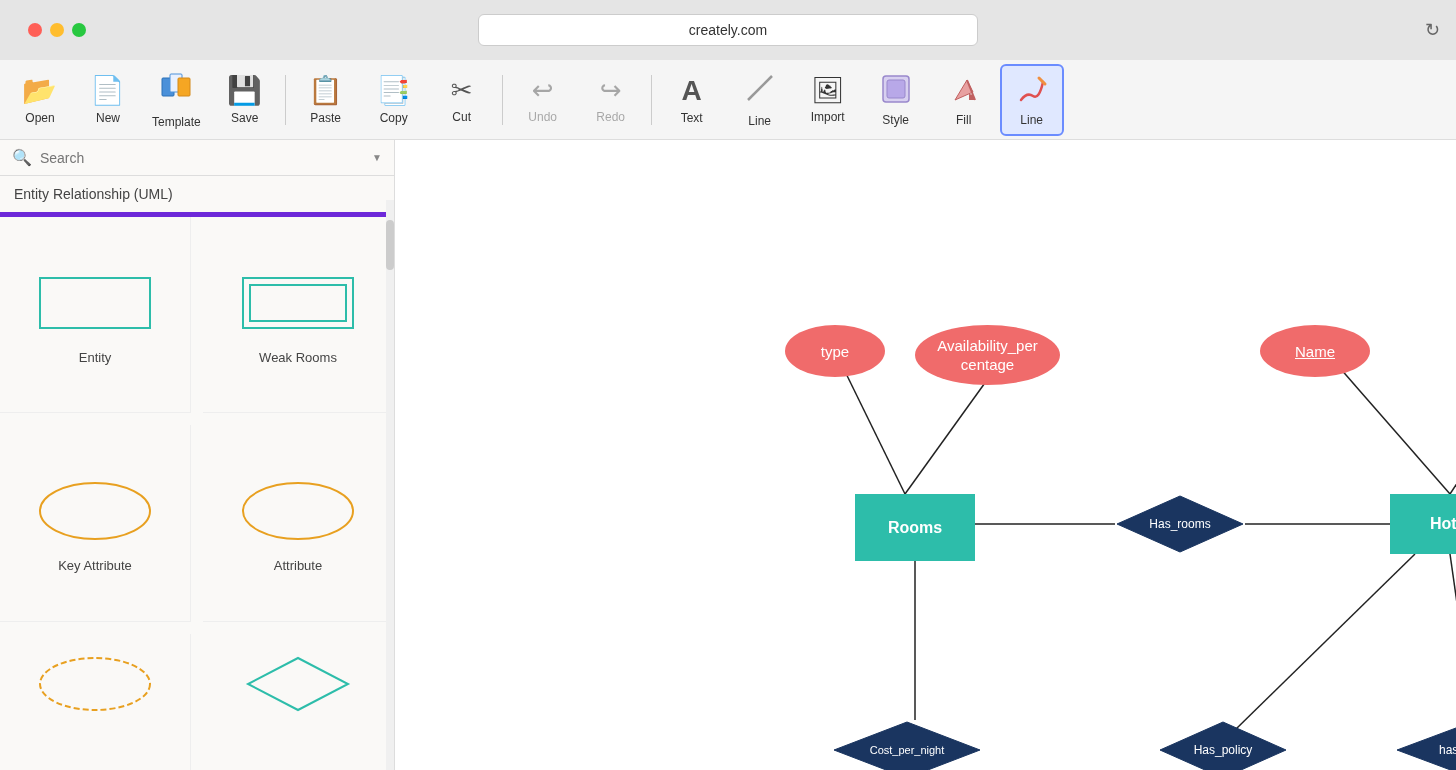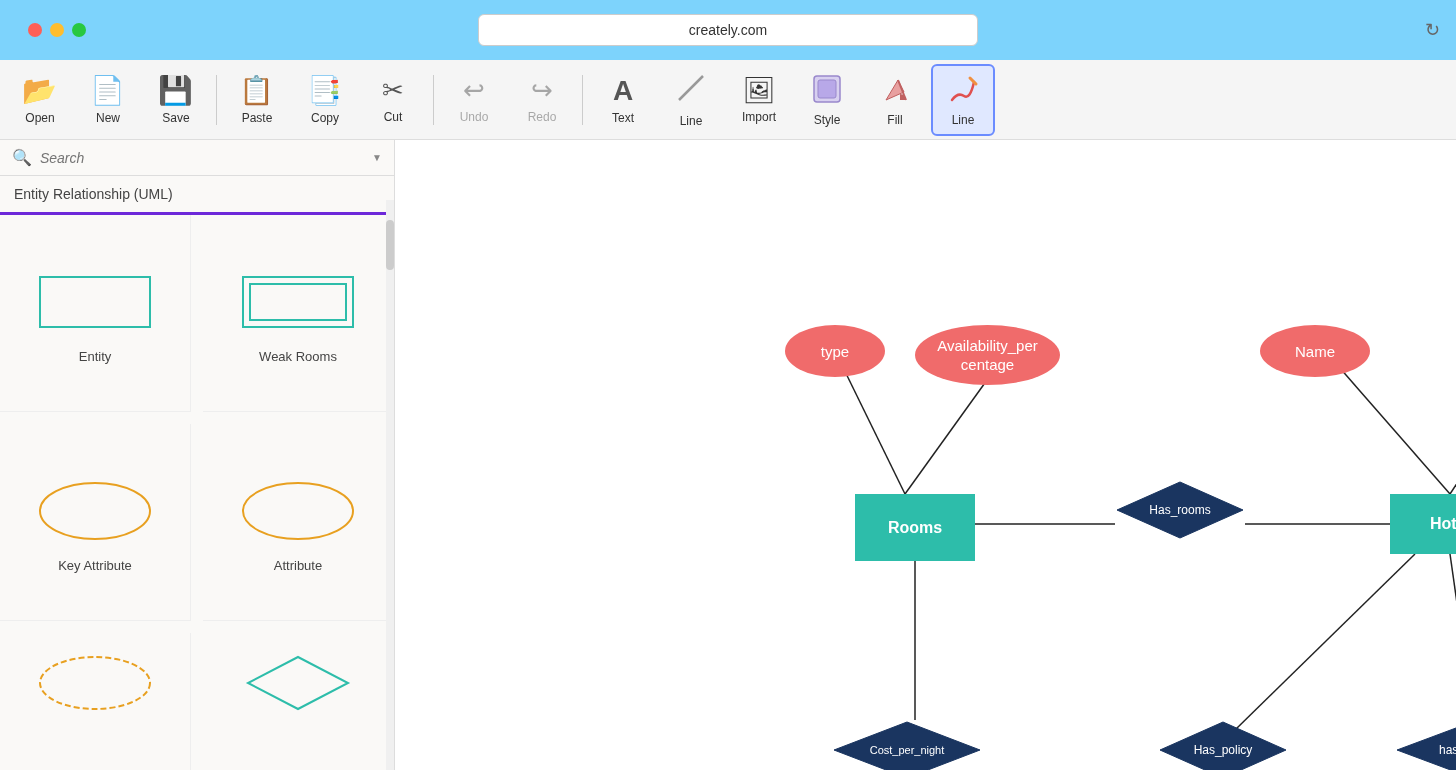--- a/index.html
+++ b/index.html
@@ -1,21 +1,21 @@
 <!DOCTYPE html>
 <html><head>
   <meta charset="utf-8">
   <style>
     * { box-sizing: border-box; margin: 0; padding: 0; }
     body { font-family: -apple-system, BlinkMacSystemFont, 'Segoe UI', sans-serif; background: #fff; overflow: hidden; width: 1456px; height: 770px; }
 
     
     .titlebar {
       height: 60px;
-      background: #7dd3fc;
+      background: #e5e5e5;
       display: flex;
       align-items: center;
       padding: 0 28px;
       position: relative;
     }
     .traffic-lights { display: flex; gap: 8px; }
     .traffic-light { width: 14px; height: 14px; border-radius: 50%; }
     .tl-red { background: #ff5f57; }
     .tl-yellow { background: #ffbd2e; }
     .tl-green { background: #28c840; }
@@ -94,28 +94,27 @@
       border-bottom: 1px solid #ddd;
       gap: 8px;
     }
     .search-bar input {
       border: none;
       background: transparent;
       font-size: 14px;
       outline: none;
       flex: 1;
       color: #be185d;
-      font-style: italic;
     }
     .search-icon { color: #888; font-size: 16px; }
     .sidebar-title {
       padding: 10px 14px;
       font-size: 14px;
       color: #444;
-      border-bottom: 3px solid #6d28d9;
+      border-bottom: 5px solid #6d28d9;
     }
     .shapes-grid {
       display: grid;
       grid-template-columns: 1fr 1fr;
       gap: 12px;
       overflow-y: auto;
       flex: 1;
     }
     .shape-item {
       display: flex;
@@ -213,20 +212,30 @@
   <div class="toolbar-item">
     <span class="icon">📂</span>
     <span>Open</span>
   </div>
 
   <div class="toolbar-item">
     <span class="icon">📄</span>
     <span>New</span>
   </div>
 
+  <div class="toolbar-item">
+    <span class="icon" style="font-size:26px;">
+      <svg width="34" height="34" viewBox="0 0 34 34" fill="none" xmlns="http://www.w3.org/2000/svg">
+        <rect x="3" y="8" width="12" height="18" rx="1" fill="#4A90D9" stroke="#2a70b8" stroke-width="1"></rect>
+        <rect x="11" y="4" width="12" height="18" rx="1" fill="#E8F0FE" stroke="#4A90D9" stroke-width="1"></rect>
+        <rect x="19" y="8" width="12" height="18" rx="1" fill="#F5A623" stroke="#d4891a" stroke-width="1"></rect>
+      </svg>
+    </span>
+    <span>Template</span>
+  </div>
 
   <div class="toolbar-item">
     <span class="icon">💾</span>
     <span>Save</span>
   </div>
 
   <div class="toolbar-separator"></div>
 
   <div class="toolbar-item">
     <span class="icon">📋</span>
@@ -408,32 +417,32 @@
 
     <div class="attr-ellipse attr-pink" style="left:390px; top:185px; width:100px; height:52px;">
       <span>type</span>
     </div>
 
     <div class="attr-ellipse attr-pink" style="left:520px; top:185px; width:145px; height:60px;">
       <span style="text-align:center; line-height:1.3;">Availability_per<br>centage</span>
     </div>
 
     <div class="attr-ellipse attr-pink" style="left:865px; top:185px; width:110px; height:52px;">
-      <span style="">Name</span>
+      <span style="text-decoration:underline;">Name</span>
     </div>
 
     <div class="entity-box" style="left:460px; top:354px; width:120px; height:67px;">
       <span>Rooms</span>
     </div>
 
     <div class="entity-box" style="left:995px; top:354px; width:120px; height:60px;">
       <span>Hotel</span>
     </div>
 
-    <div style="position:absolute; left:720px; top:340px; width:130px; height:60px;">
+    <div style="position:absolute; left:720px; top:354px; width:130px; height:60px;">
       <svg width="130" height="60" viewBox="0 0 130 60">
         <polygon points="65,2 128,30 65,58 2,30" fill="#1a3560" stroke="#1a3560"></polygon>
         <text x="65" y="34" text-anchor="middle" fill="white" font-size="12" font-weight="500">Has_rooms</text>
       </svg>
     </div>
 
     <div style="position:absolute; left:437px; top:580px; width:150px; height:60px;">
       <svg width="150" height="60" viewBox="0 0 150 60">
         <polygon points="75,2 148,30 75,58 2,30" fill="#1a3560" stroke="#1a3560"></polygon>
         <text x="75" y="34" text-anchor="middle" fill="white" font-size="11" font-weight="500">Cost_per_night</text>

